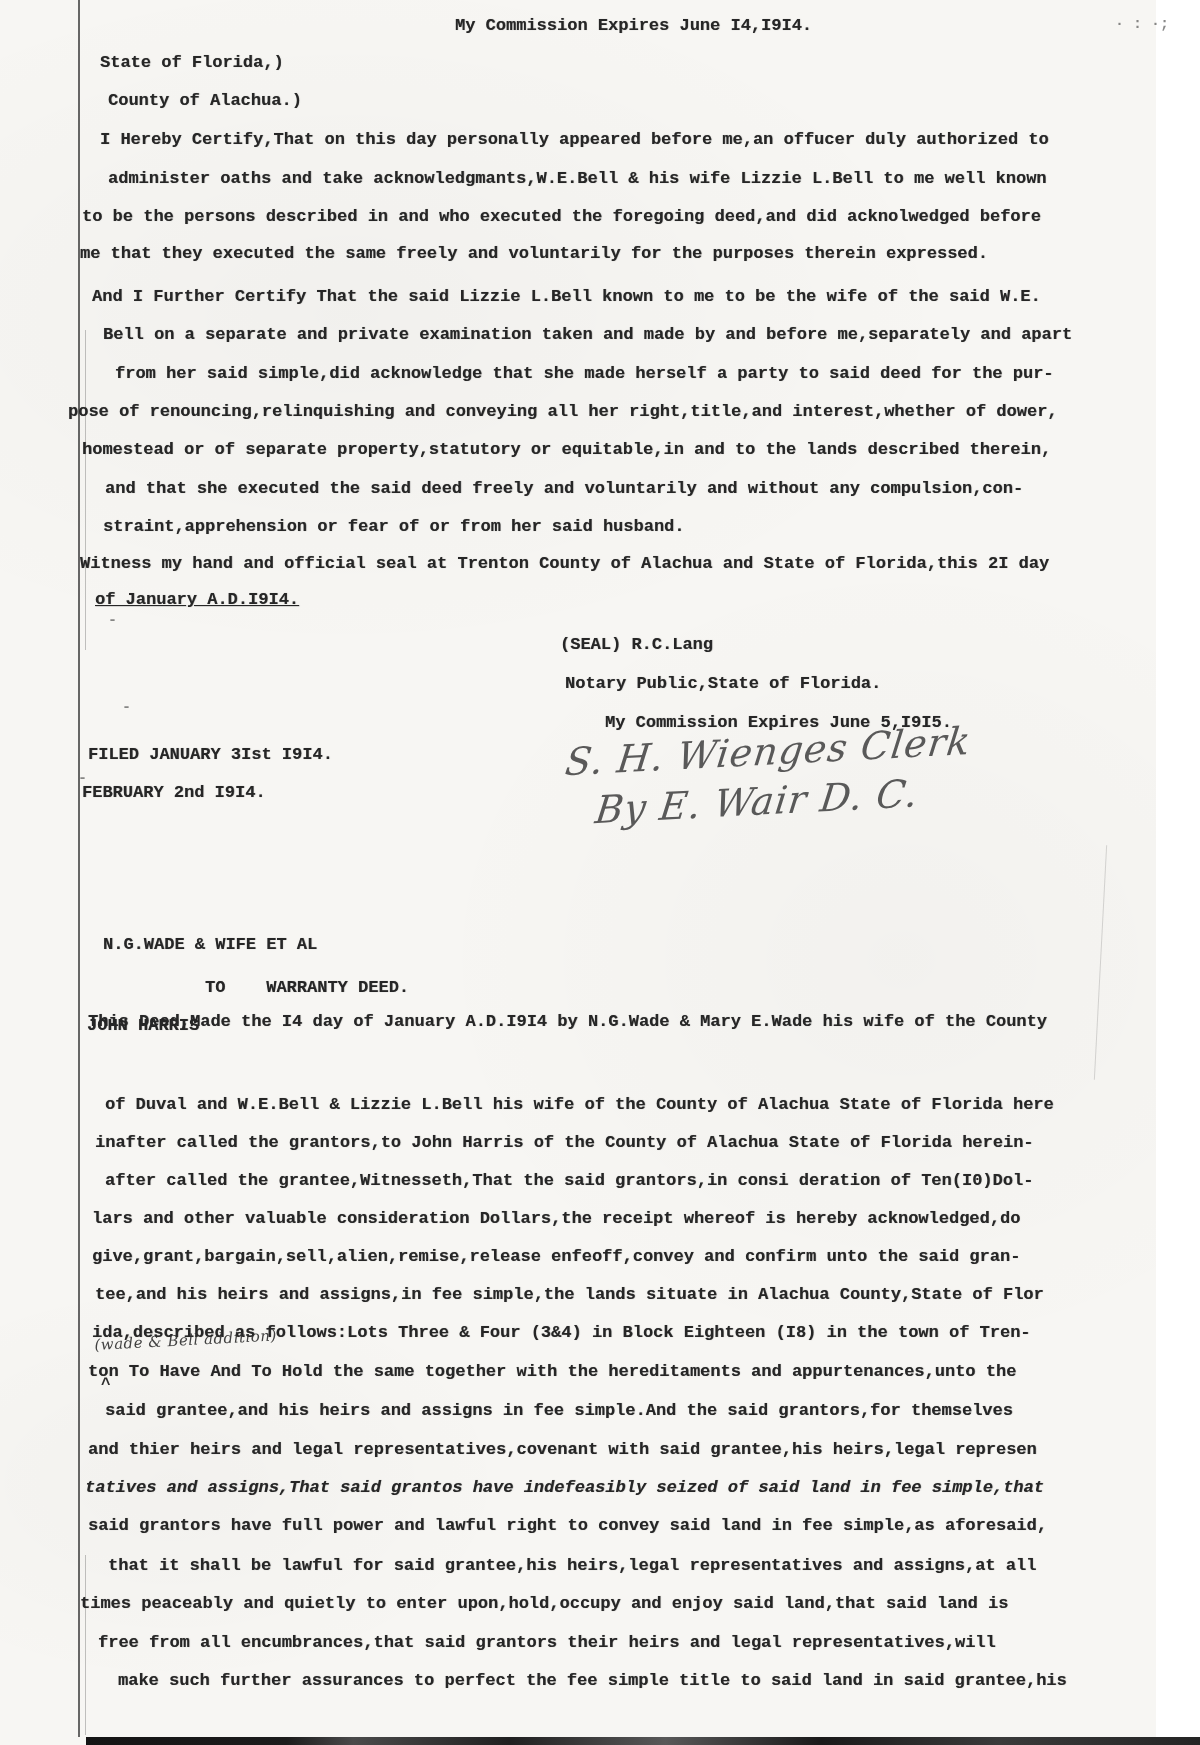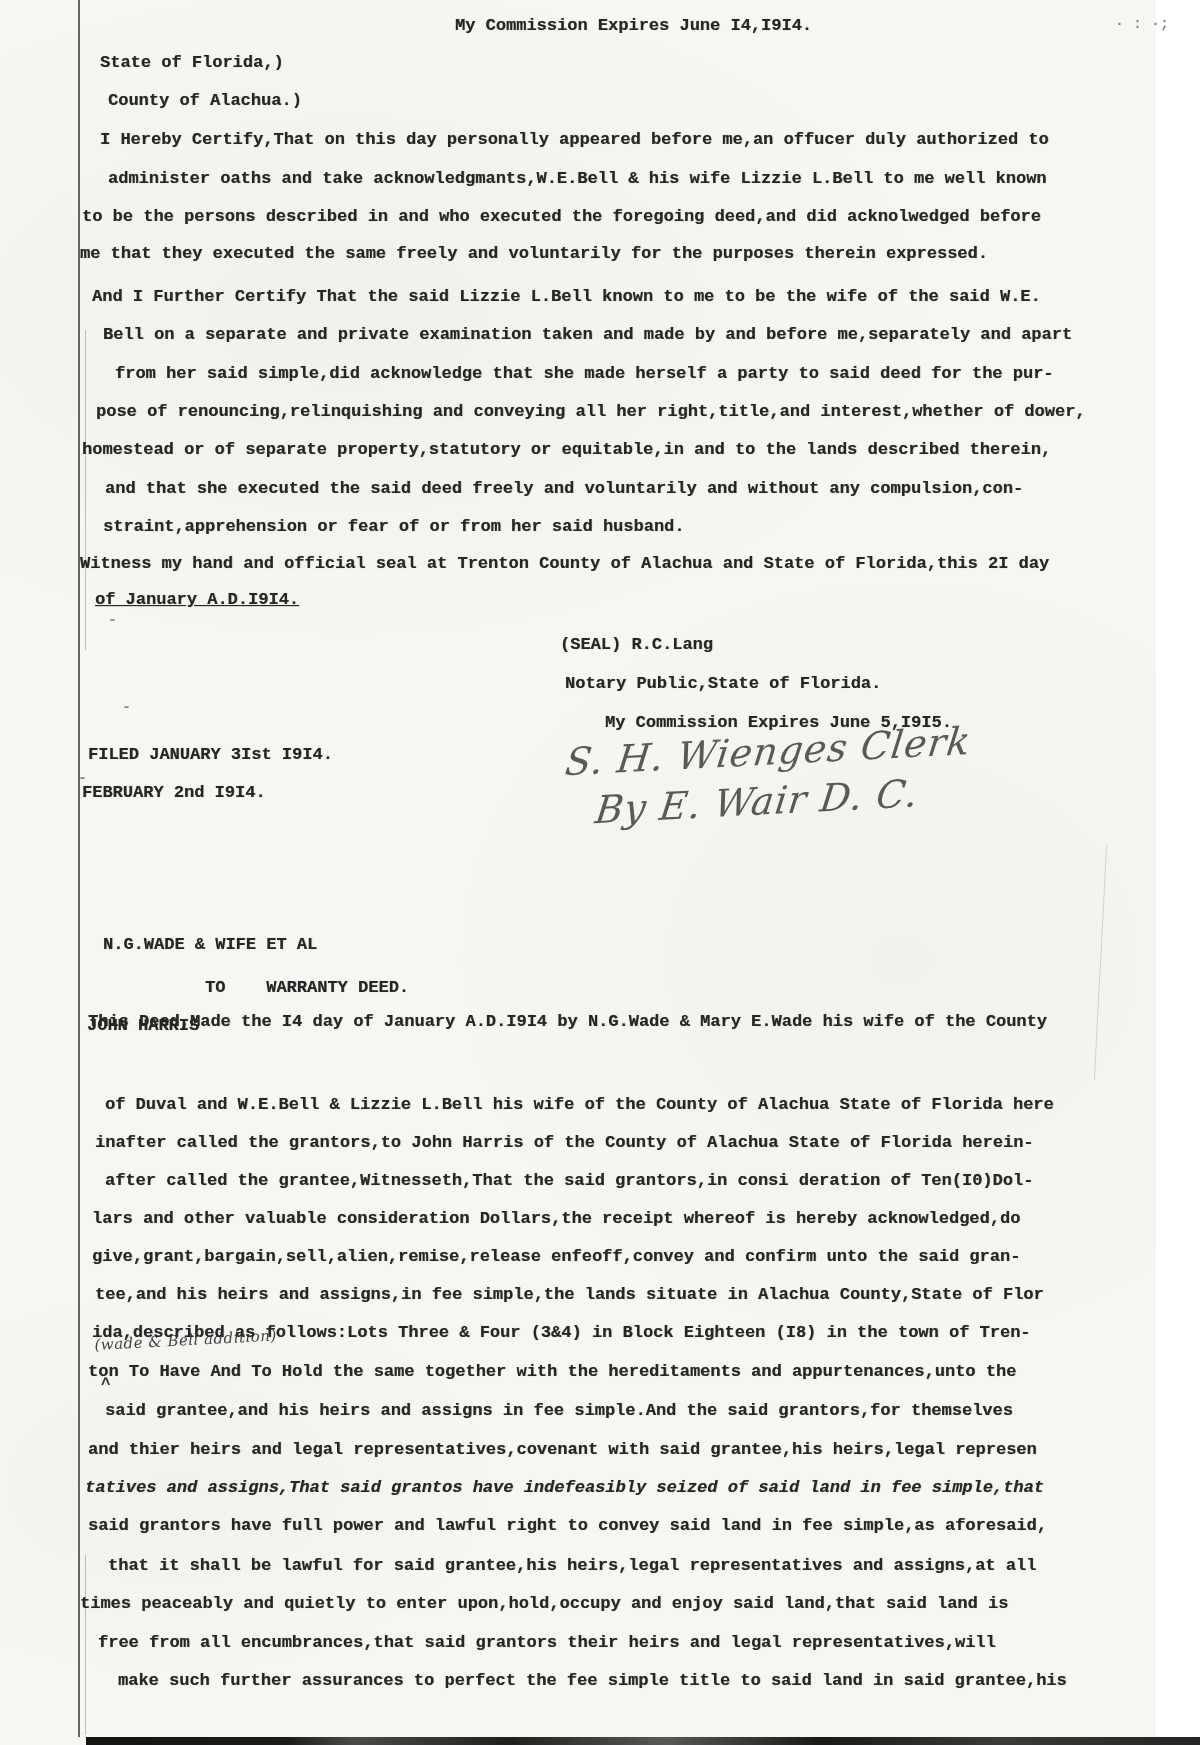--- a/index.html
+++ b/index.html
@@ -76,21 +76,21 @@
       <div class="typed-line" style="left: 455px; top: 16px;">My Commission Expires June I4,I9I4.</div>
       <div class="typed-line" style="left: 100px; top: 53px;">State of Florida,)</div>
       <div class="typed-line" style="left: 108px; top: 91px;">County of Alachua.)</div>
       <div class="typed-line" style="left: 100px; top: 130px;">I Hereby Certify,That on this day personally appeared before me,an offucer duly authorized to</div>
       <div class="typed-line" style="left: 108px; top: 169px;">administer oaths and take acknowledgmants,W.E.Bell &amp; his wife Lizzie L.Bell to me well known</div>
       <div class="typed-line" style="left: 82px; top: 207px;">to be the persons described in and who executed the foregoing deed,and did acknolwedged before</div>
       <div class="typed-line" style="left: 80px; top: 244px;">me that they executed the same freely and voluntarily for the purposes therein expressed.</div>
       <div class="typed-line" style="left: 92px; top: 287px;">And I Further Certify That the said Lizzie L.Bell known to me to be the wife of the said W.E.</div>
       <div class="typed-line" style="left: 103px; top: 325px;">Bell on a separate and private examination taken and made by and before me,separately and apart</div>
       <div class="typed-line" style="left: 115px; top: 364px;">from her said simple,did acknowledge that she made herself a party to said deed for the pur-</div>
-      <div class="typed-line" style="left: 96px; top: 402px;">pose of renouncing,relinquishing and conveying all her right,title,and interest,whether of dower,</div>
+      <div class="typed-line" style="left: 68px; top: 402px;">pose of renouncing,relinquishing and conveying all her right,title,and interest,whether of dower,</div>
       <div class="typed-line" style="left: 82px; top: 440px;">homestead or of separate property,statutory or equitable,in and to the lands described therein,</div>
       <div class="typed-line" style="left: 105px; top: 479px;">and that she executed the said deed freely and voluntarily and without any compulsion,con-</div>
       <div class="typed-line" style="left: 103px; top: 517px;">straint,apprehension or fear of or from her said husband.</div>
       <div class="typed-line" style="left: 80px; top: 554px;">Witness my hand and official seal at Trenton County of Alachua and State of Florida,this 2I day</div>
       <div class="typed-line" style="left: 95px; top: 590px; text-decoration: underline;">of January A.D.I9I4.</div>
       <div class="typed-line" style="left: 560px; top: 635px;">(SEAL) R.C.Lang</div>
       <div class="typed-line" style="left: 565px; top: 674px;">Notary Public,State of Florida.</div>
       <div class="typed-line" style="left: 605px; top: 713px;">My Commission Expires June 5,I9I5.</div>
       <div class="typed-line" style="left: 88px; top: 745px;">FILED JANUARY 3Ist I9I4.</div>
       <div class="typed-line" style="left: 82px; top: 783px;">FEBRUARY 2nd I9I4.</div>

